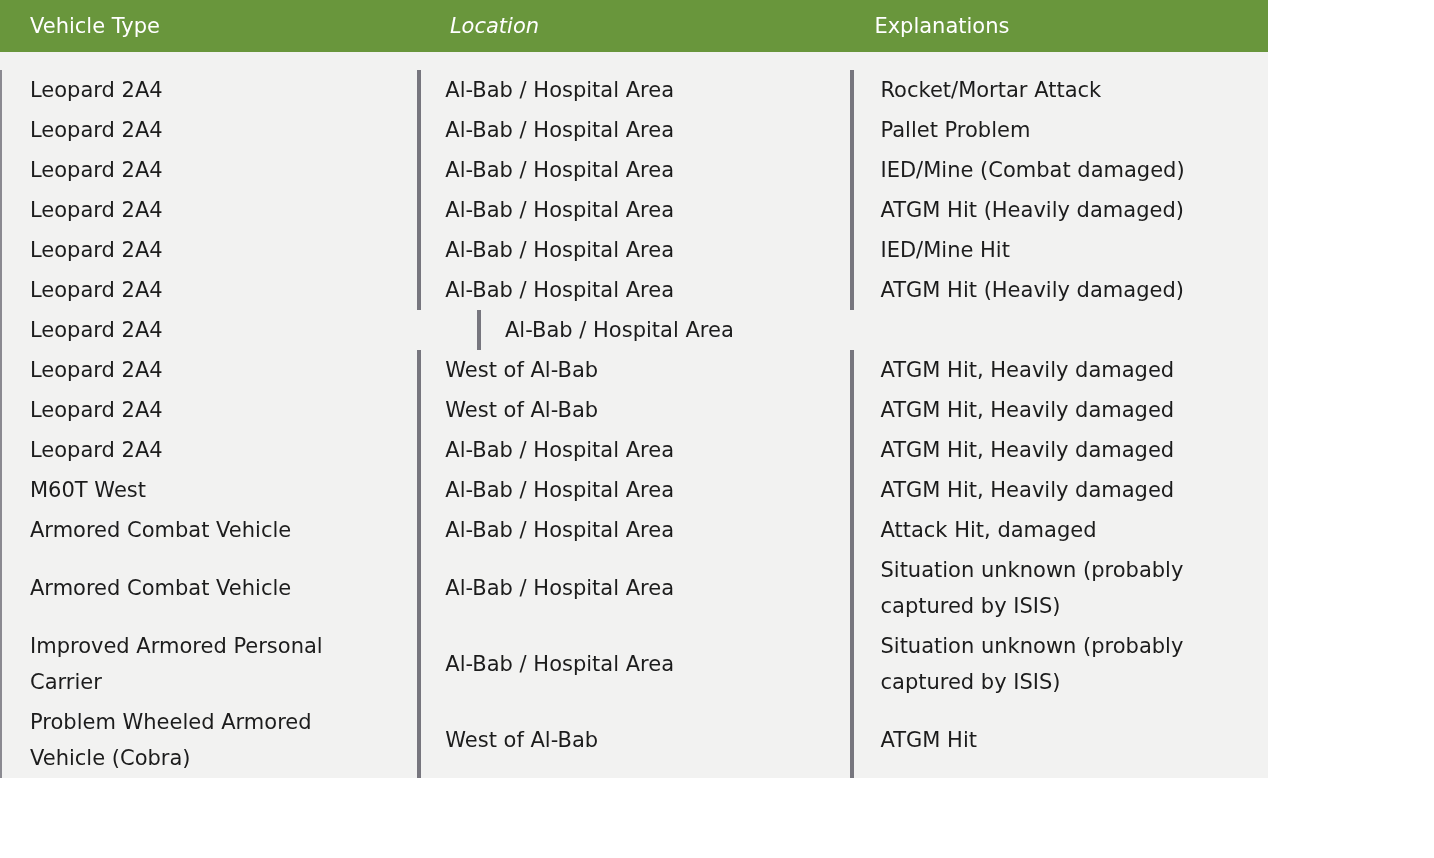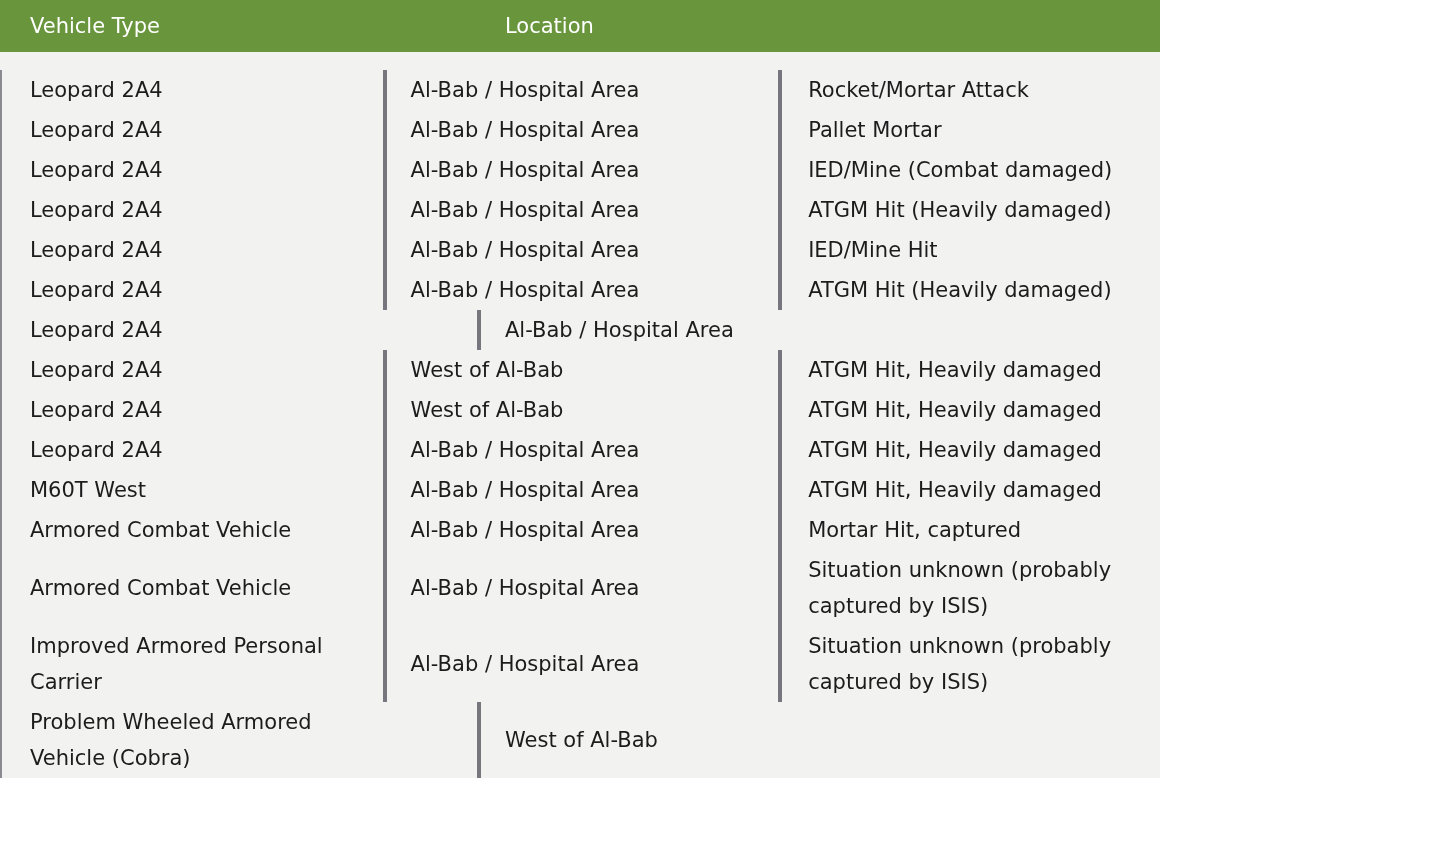--- a/index.html
+++ b/index.html
@@ -9,38 +9,38 @@
     --divider:#77767e;
     --edge:#8b8a91;
     --text:#1c1c1c;
   }
   html,body{margin:0;padding:0;}
   body{
     font-family:"DejaVu Sans","Liberation Sans",sans-serif;
     background:#ffffff;
   }
   .page{
-    width:1160px;
+    width:1268px;
     height:858px;
     background:#ffffff;
     overflow:hidden;
     position:relative;
   }
   
   .thead{
     display:flex;
     height:52px;
     background:var(--header-bg);
     color:var(--header-text);
     align-items:center;
     font-size:21px;
   }
   .hcell{box-sizing:border-box;}
   .hc1{width:477px;padding-left:30px;}
-  .hc2{width:478px;padding-left:28px;}
+  .hc2{width:478px;padding-left:28px;font-style:italic;}
   .hc3{width:479px;padding-left:30px;}
   
   .spacer{height:18px;background:var(--body-bg);}
   
   .tbody{
     background:var(--body-bg);
     color:var(--text);
     font-size:21px;
     line-height:36px;
   }
@@ -59,35 +59,36 @@
   .c3{width:479px;border-left:4px solid var(--divider);padding-left:26px;padding-right:26px;margin-left:20px;}
 </style>
 </head>
 <body>
 
 <div class="page">
 
   <div class="thead">
     <div class="hcell hc1">Vehicle Type</div>
     <div class="hcell hc2">Location</div>
+    <div class="hcell hc3">Explanations</div>
   </div>
 
   <div class="spacer"></div>
 
   <div class="tbody" id="table-body">
     <div class="row">
       <div class="cell c1">Leopard 2A4</div>
       <div class="cell c2">Al-Bab / Hospital Area</div>
       <div class="cell c3">Rocket/Mortar Attack</div>
     </div>
 
     <div class="row">
       <div class="cell c1">Leopard 2A4</div>
       <div class="cell c2">Al-Bab / Hospital Area</div>
-      <div class="cell c3">Pallet Mortar</div>
+      <div class="cell c3">Pallet Problem</div>
     </div>
 
     <div class="row">
       <div class="cell c1">Leopard 2A4</div>
       <div class="cell c2">Al-Bab / Hospital Area</div>
       <div class="cell c3">IED/Mine (Combat damaged)</div>
     </div>
 
     <div class="row">
       <div class="cell c1">Leopard 2A4</div>
@@ -132,21 +133,21 @@
 
     <div class="row">
       <div class="cell c1">M60T West</div>
       <div class="cell c2">Al-Bab / Hospital Area</div>
       <div class="cell c3">ATGM Hit, Heavily damaged</div>
     </div>
 
     <div class="row">
       <div class="cell c1">Armored Combat Vehicle</div>
       <div class="cell c2">Al-Bab / Hospital Area</div>
-      <div class="cell c3">Mortar Hit, captured</div>
+      <div class="cell c3">Attack Hit, damaged</div>
     </div>
 
     <div class="row">
       <div class="cell c1">Armored Combat Vehicle</div>
       <div class="cell c2">Al-Bab / Hospital Area</div>
       <div class="cell c3">Situation unknown (probably
 captured by ISIS)</div>
     </div>
 
     <div class="row">
@@ -154,16 +155,17 @@
 Carrier</div>
       <div class="cell c2">Al-Bab / Hospital Area</div>
       <div class="cell c3">Situation unknown (probably
 captured by ISIS)</div>
     </div>
 
     <div class="row">
       <div class="cell c1">Problem Wheeled Armored
 Vehicle (Cobra)</div>
       <div class="cell c2">West of Al-Bab</div>
+      <div class="cell c3">ATGM Hit</div>
     </div>
   </div>
 
 </div>
 
 </body></html>

